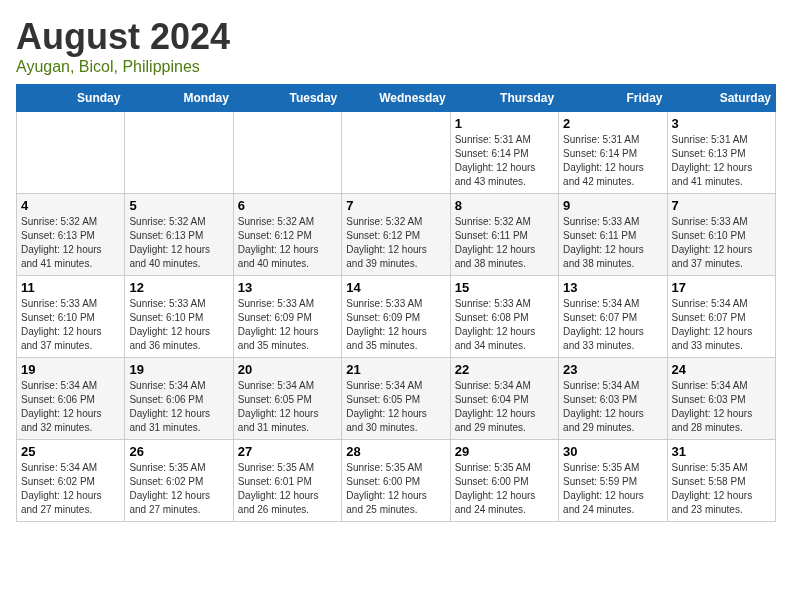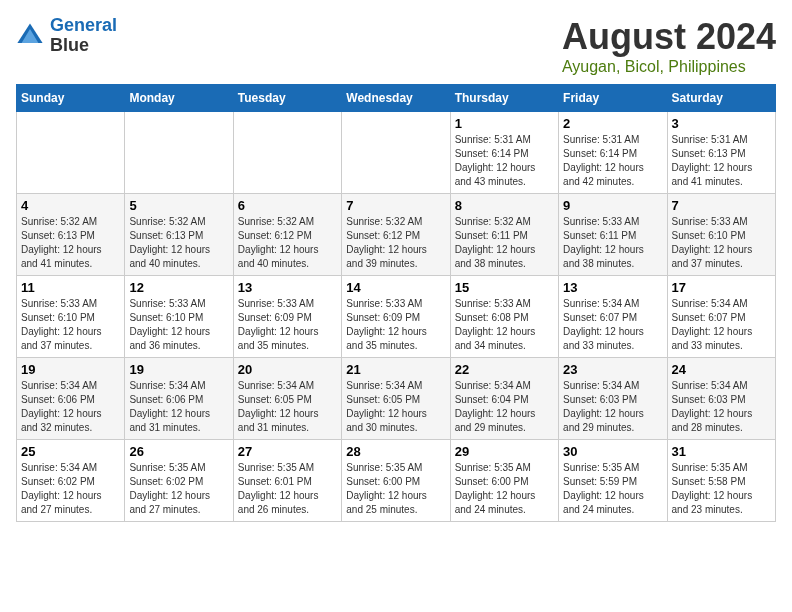--- a/index.html
+++ b/index.html
@@ -49,21 +49,21 @@
     }
     table {
       width: 100%;
       border-collapse: collapse;
       font-size: 11px;
     }
     thead tr th {
       background-color: #1a6bb5;
       color: #fff;
       padding: 6px 4px;
-      text-align: left;
+      text-align: right;
       font-weight: bold;
       font-size: 12px;
       border: 1px solid #1a6bb5;
       margin-top: 12px;
     }
     tbody tr td {
       border: 1px solid #ccc;
       padding: 4px;
       vertical-align: top;
       width: 108px;
@@ -87,30 +87,20 @@
       color: #333;
     }
     .empty-cell {
       background: #fff !important;
     }
   </style>
 </head>
 <body>
 
 <div class="header">
-  <div class="logo">
-    <svg class="logo-icon" viewBox="0 0 40 40">
-      <polygon points="20,2 38,30 2,30" fill="#1a6bb5"></polygon>
-      <polygon points="20,10 32,30 8,30" fill="#5ba3e0"></polygon>
-    </svg>
-    <div class="logo-text">
-      <div><span>General</span></div>
-      <div>Blue</div>
-    </div>
-  </div>
   <div class="title-block">
     <h1>August 2024</h1>
     <h2>Ayugan, Bicol, Philippines</h2>
   </div>
 </div>
 
 <table>
   <thead>
     <tr>
     <th>Sunday</th>

